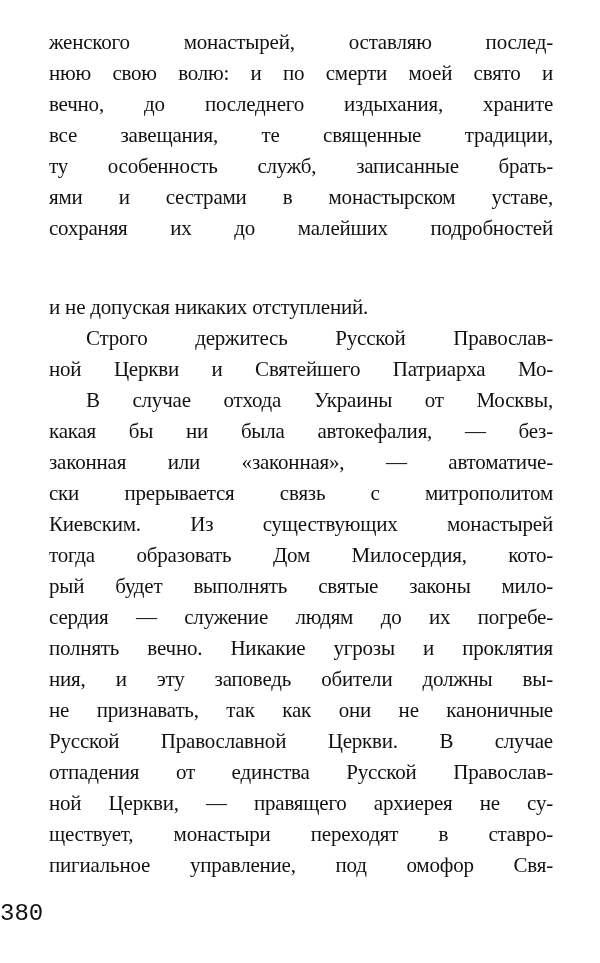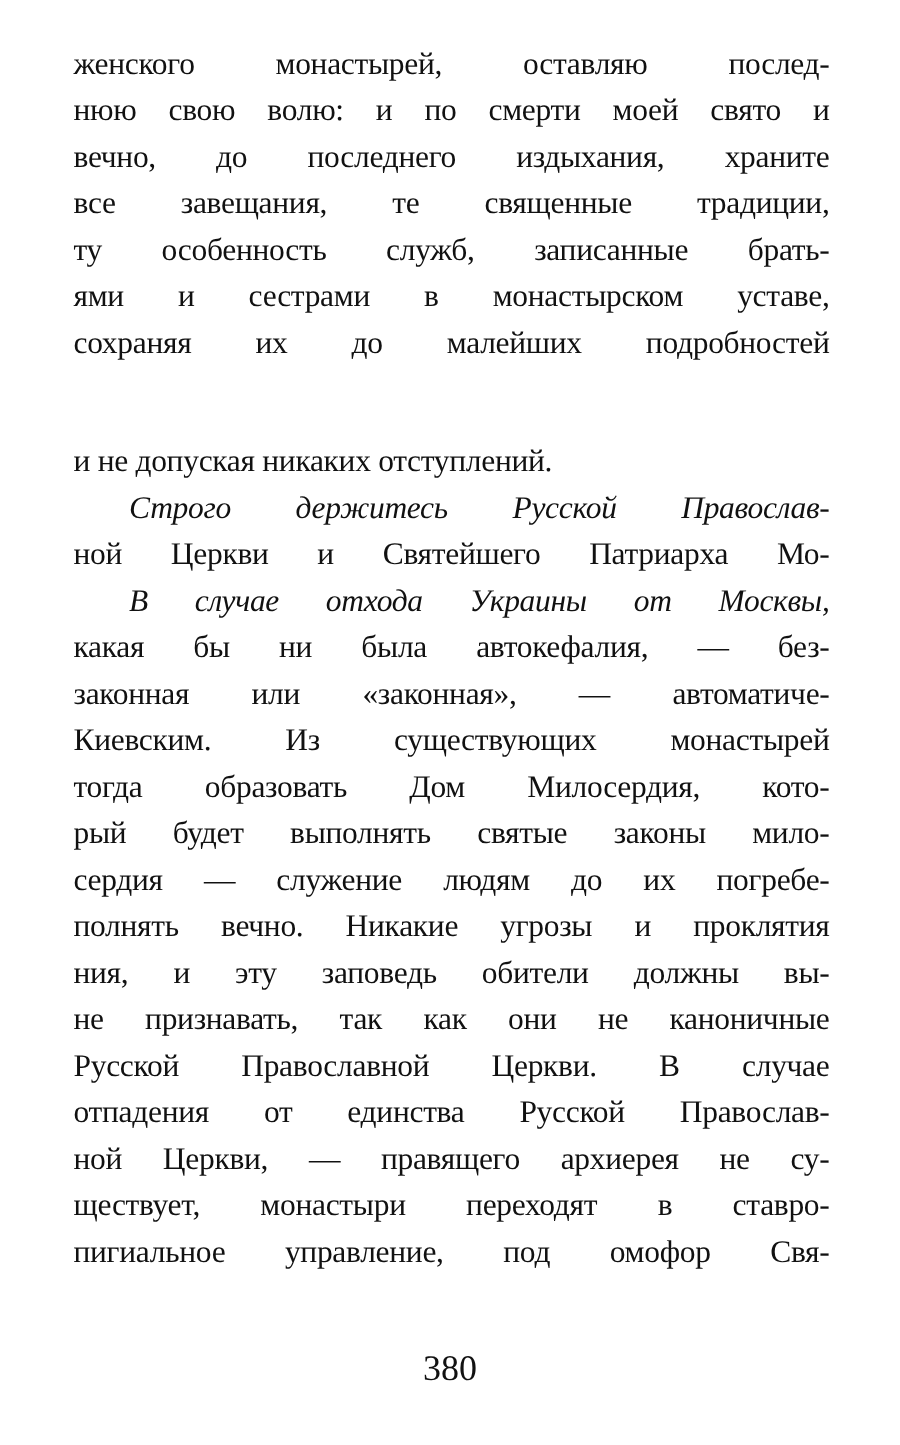--- a/index.html
+++ b/index.html
@@ -16,28 +16,27 @@
     }
     .line {
       display: block;
       white-space: nowrap;
       text-align: justify;
       text-align-last: justify;
       height: 31px;
       letter-spacing: -0.2px;
     }
     .line.last { text-align-last: left; margin-top: 48px; }
-    .line.indent { padding-left: 37px; font-style: italic; }
+    .line.indent { padding-left: 37px; }
     .page-number {
       position: absolute;
       left: 0;
       width: 600px;
       top: 900px;
-      text-align: center;
-      font-family: Liberation Serif, serif;
+      font-family: Liberation Mono, monospace;
       font-size: 24px;
       color: #111111;
     }
   </style>
 </head>
 <body>
 
 <div class="page">
 
   <div>
@@ -53,20 +52,21 @@
 
   <div>
     <span class="line indent">Строго держитесь Русской Православ-</span>
     <span class="line">ной Церкви и Святейшего Патриарха Мо-</span>
   </div>
 
   <div>
     <span class="line indent">В случае отхода Украины от Москвы,</span>
     <span class="line">какая бы ни была автокефалия, — без-</span>
     <span class="line">законная или «законная», — автоматиче-</span>
+    <span class="line">ски прерывается связь с митрополитом</span>
     <span class="line">Киевским. Из существующих монастырей</span>
     <span class="line">тогда образовать Дом Милосердия, кото-</span>
     <span class="line">рый будет выполнять святые законы мило-</span>
     <span class="line">сердия — служение людям до их погребе-</span>
     <span class="line">полнять вечно. Никакие угрозы и проклятия</span>
     <span class="line">ния, и эту заповедь обители должны вы-</span>
     <span class="line">не признавать, так как они не каноничные</span>
     <span class="line">Русской Православной Церкви. В случае</span>
     <span class="line">отпадения от единства Русской Православ-</span>
     <span class="line">ной Церкви, — правящего архиерея не су-</span>

